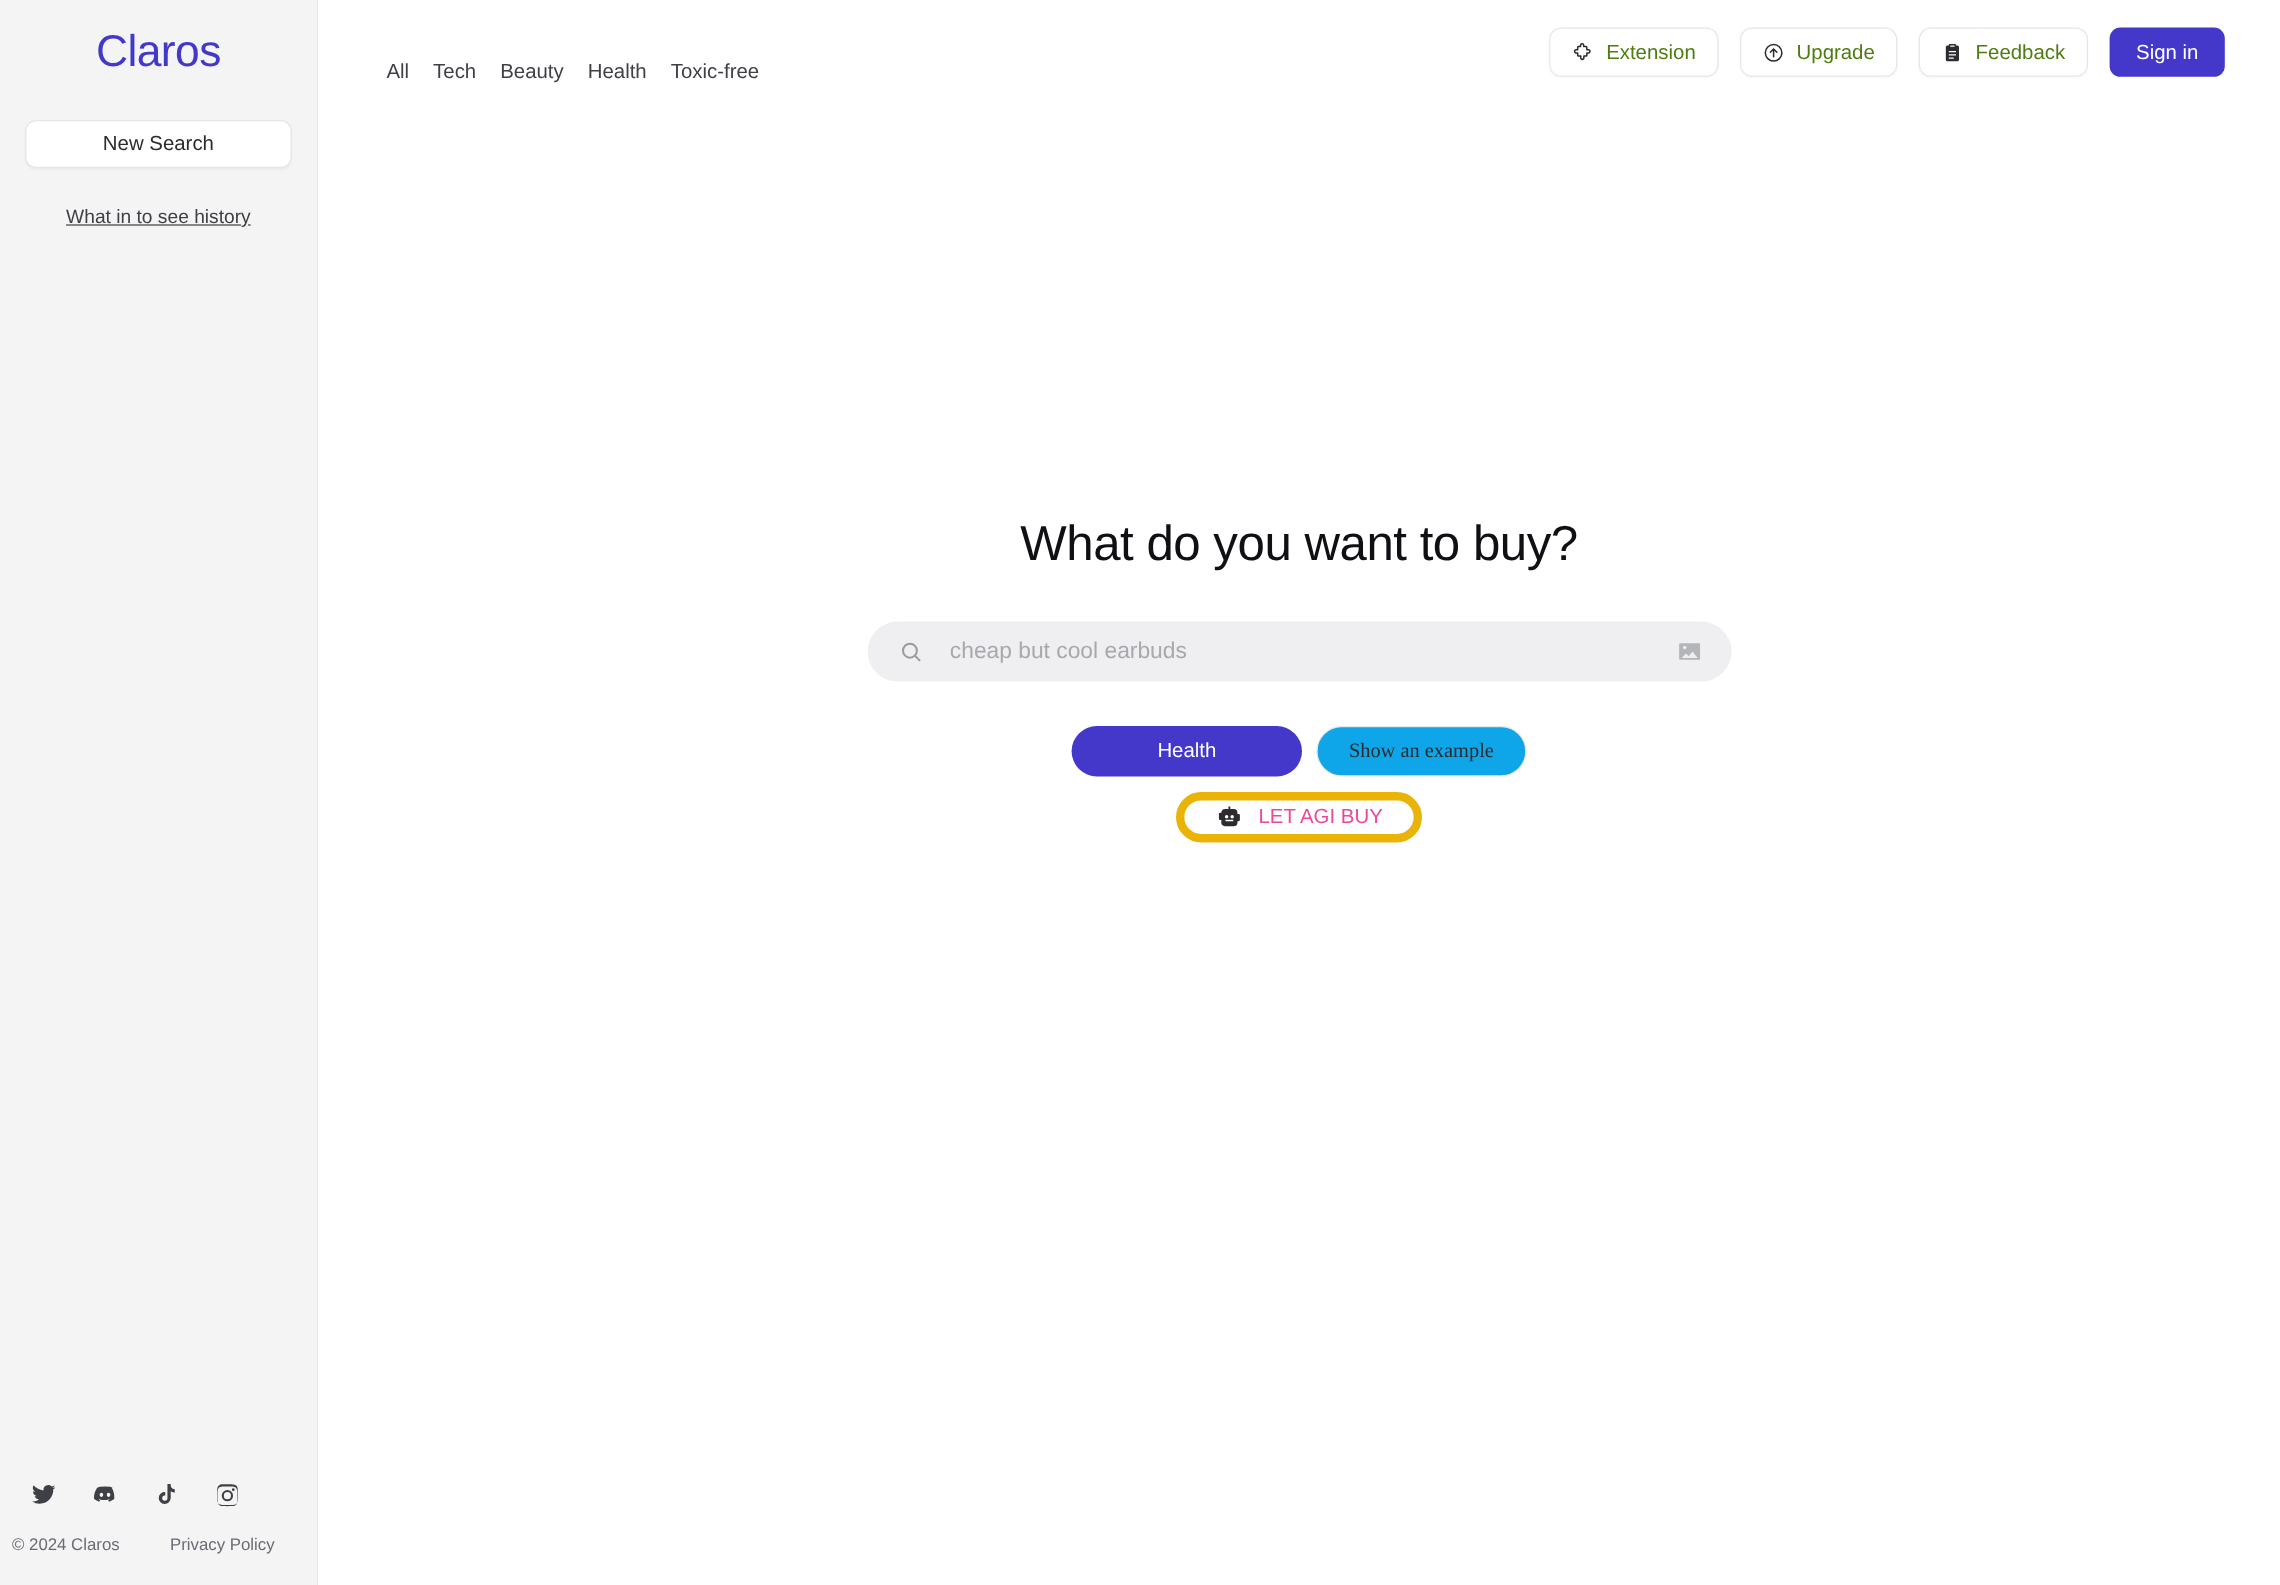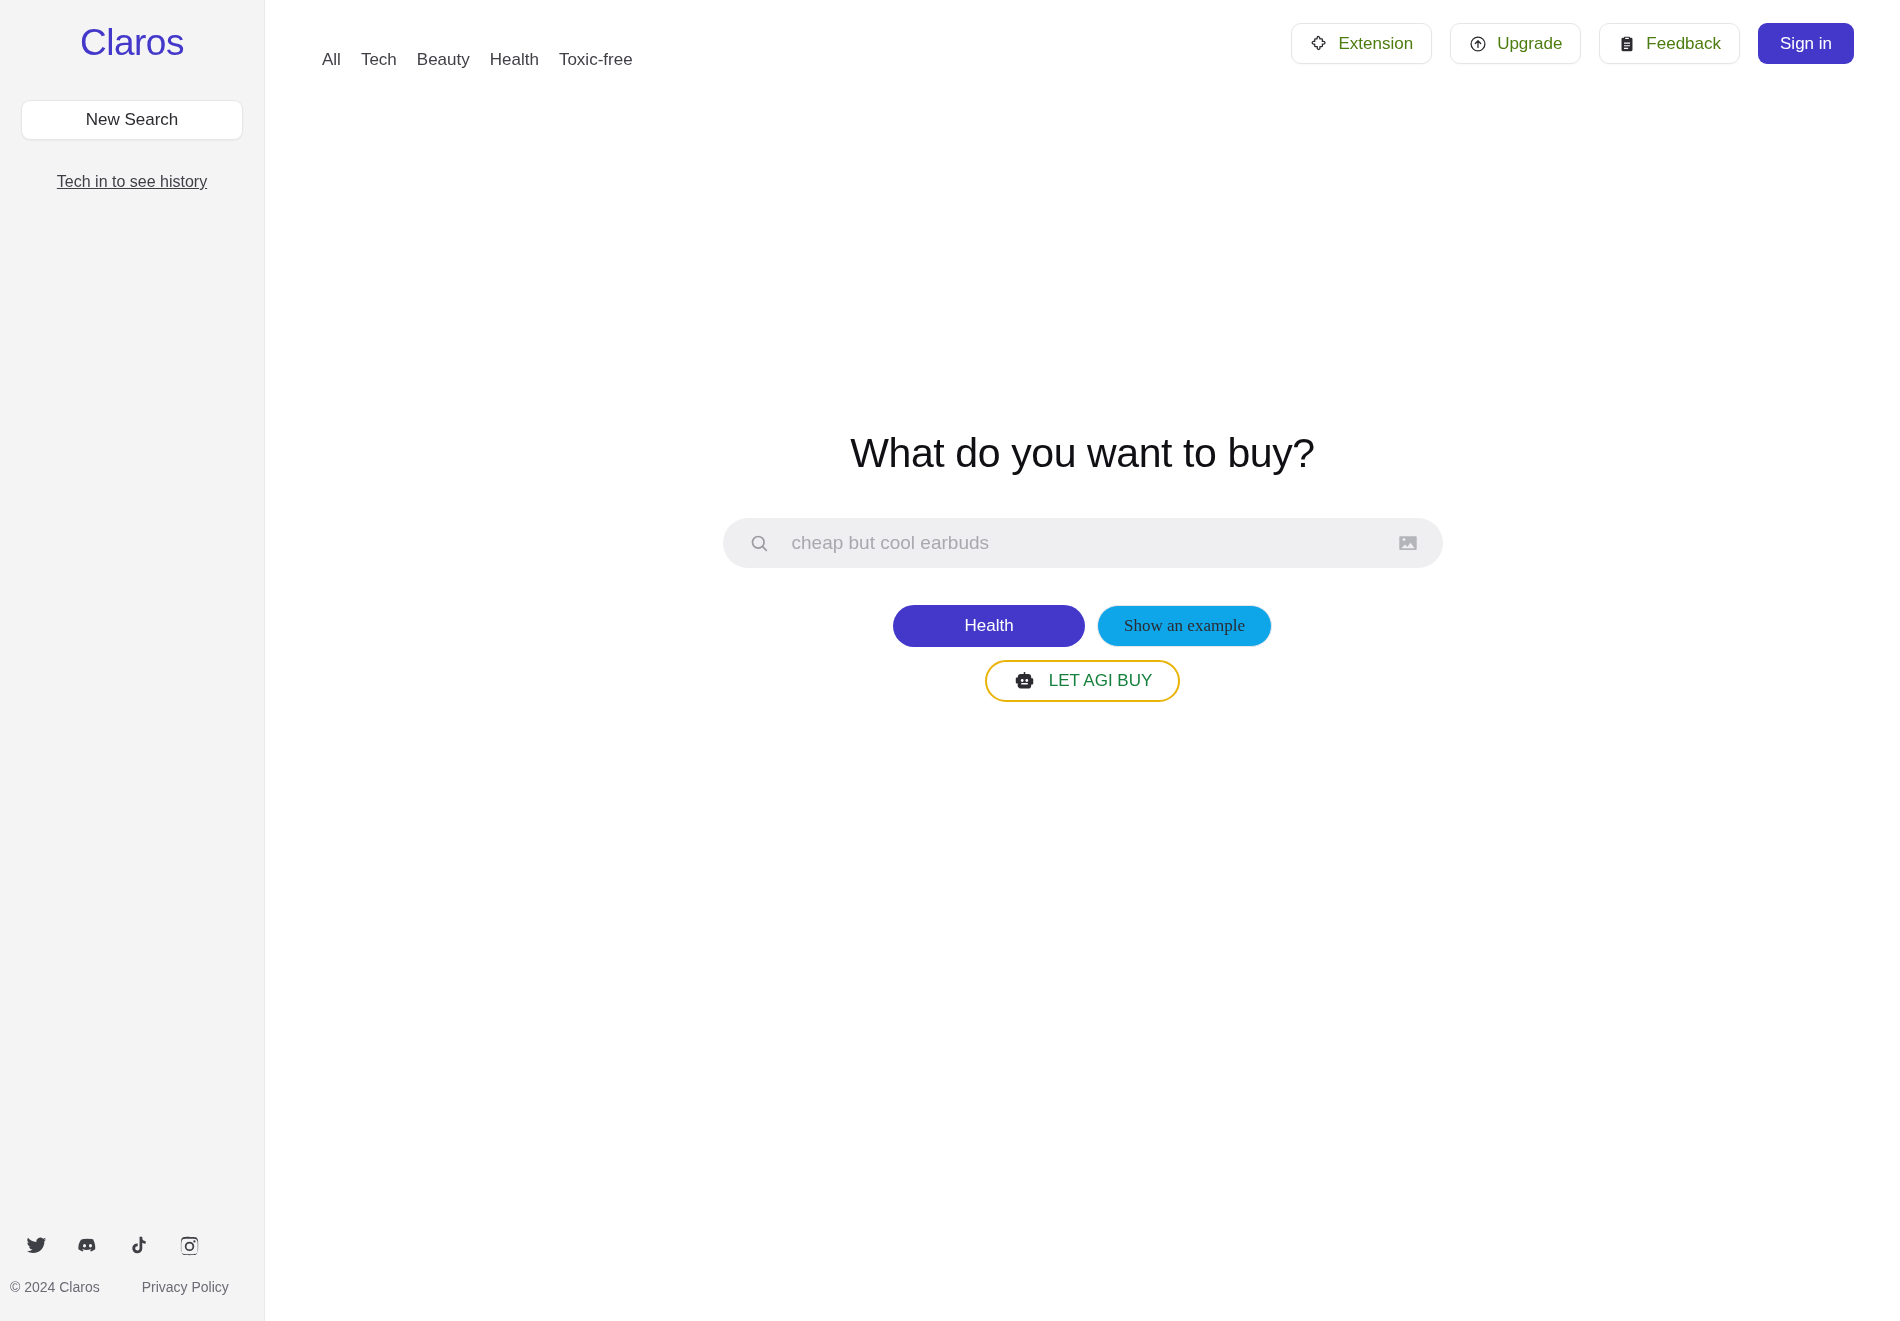--- a/index.html
+++ b/index.html
@@ -191,43 +191,43 @@
     color: #2b2b30;
     font-size: 17px;
     font-family: Liberation Serif, serif;
     cursor: pointer;
   }
   .agi-btn {
     margin-top: 13px;
     height: 42px;
     padding: 0 26px;
     background: #ffffff;
-    border: 2px solid #eab308;
+    border: 7px solid #eab308;
     border-radius: 21px;
-    color: #15803d;
+    color: #ec4899;
     font-size: 17px;
     font-family: "Liberation Sans", sans-serif;
     cursor: pointer;
     display: flex;
     align-items: center;
     gap: 13px;
   }
   .agi-btn svg { width: 23px; height: 23px; display: block; }
 </style>
 </head>
 <body>
 
 <div class="app">
 
   <aside class="sidebar">
     <div class="brand">Claros</div>
 
     <button class="new-search-btn">New Search</button>
 
-    <a class="signin-history">Tech in to see history</a>
+    <a class="signin-history">What in to see history</a>
 
     <div class="sidebar-spacer"></div>
 
     <div class="social-row">
       <span>
         <svg viewBox="0 0 24 24">
             <path d="M23 4.9a9.2 9.2 0 0 1-2.6.7 4.6 4.6 0 0 0 2-2.5 9.2 9.2 0 0 1-2.9 1.1A4.6 4.6 0 0 0 11.7 8a13 13 0 0 1-9.4-4.8 4.6 4.6 0 0 0 1.4 6.1 4.5 4.5 0 0 1-2-.6v.1a4.6 4.6 0 0 0 3.6 4.5 4.6 4.6 0 0 1-2 .1 4.6 4.6 0 0 0 4.2 3.2A9.2 9.2 0 0 1 1 18.5a13 13 0 0 0 7 2.1c8.4 0 13-7 13-13v-.6A9.2 9.2 0 0 0 23 4.9z"></path>
           </svg>
       </span>
       <span>

